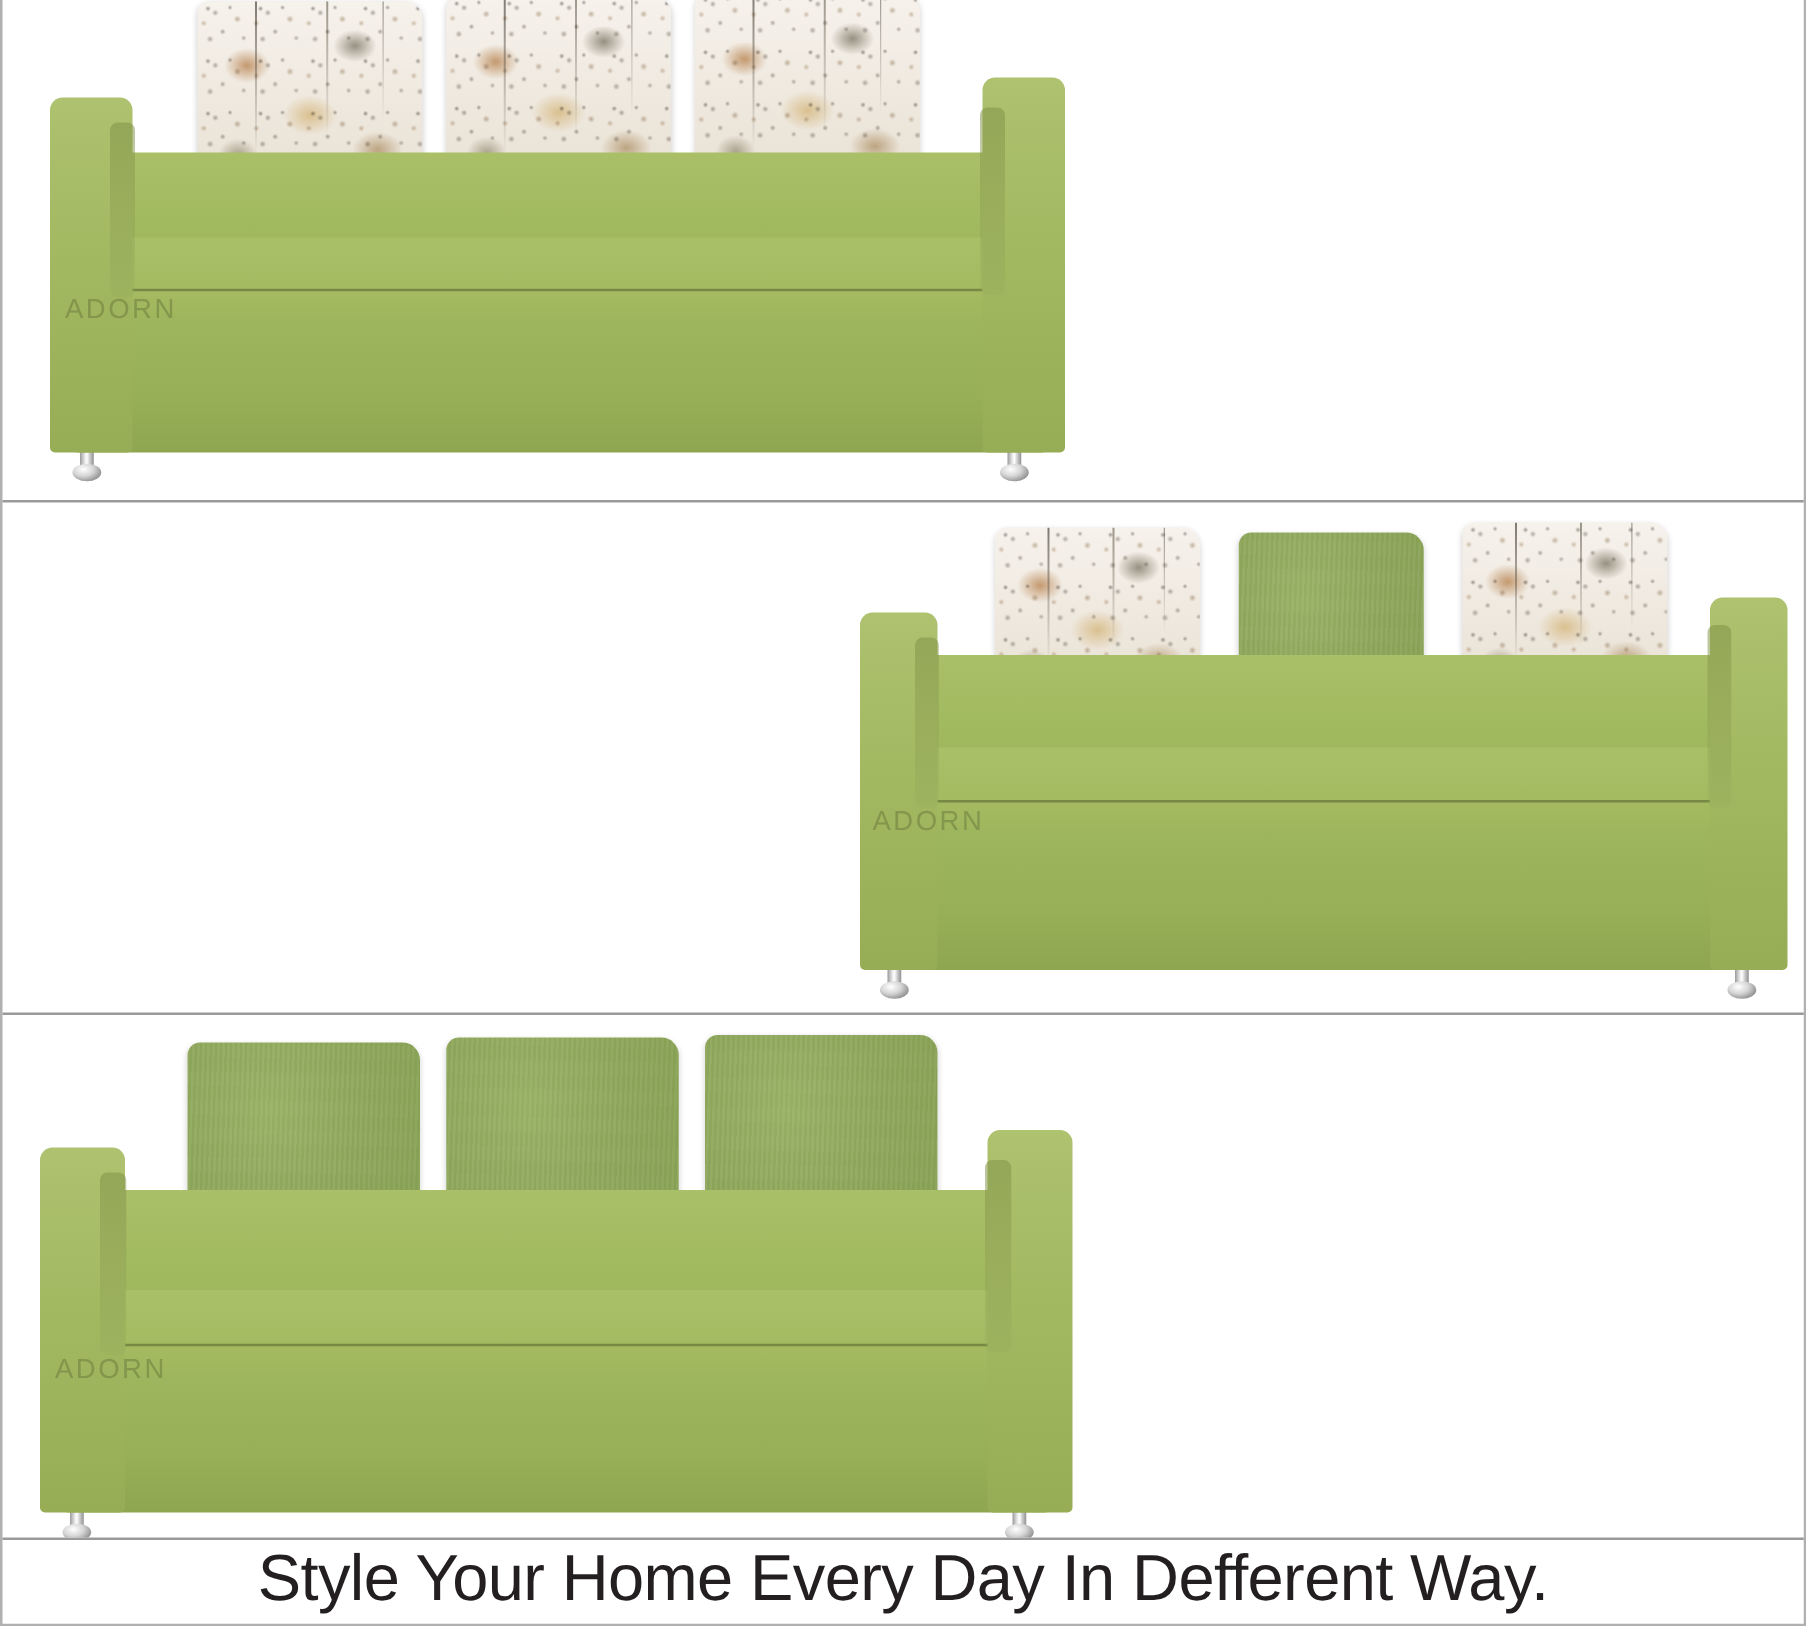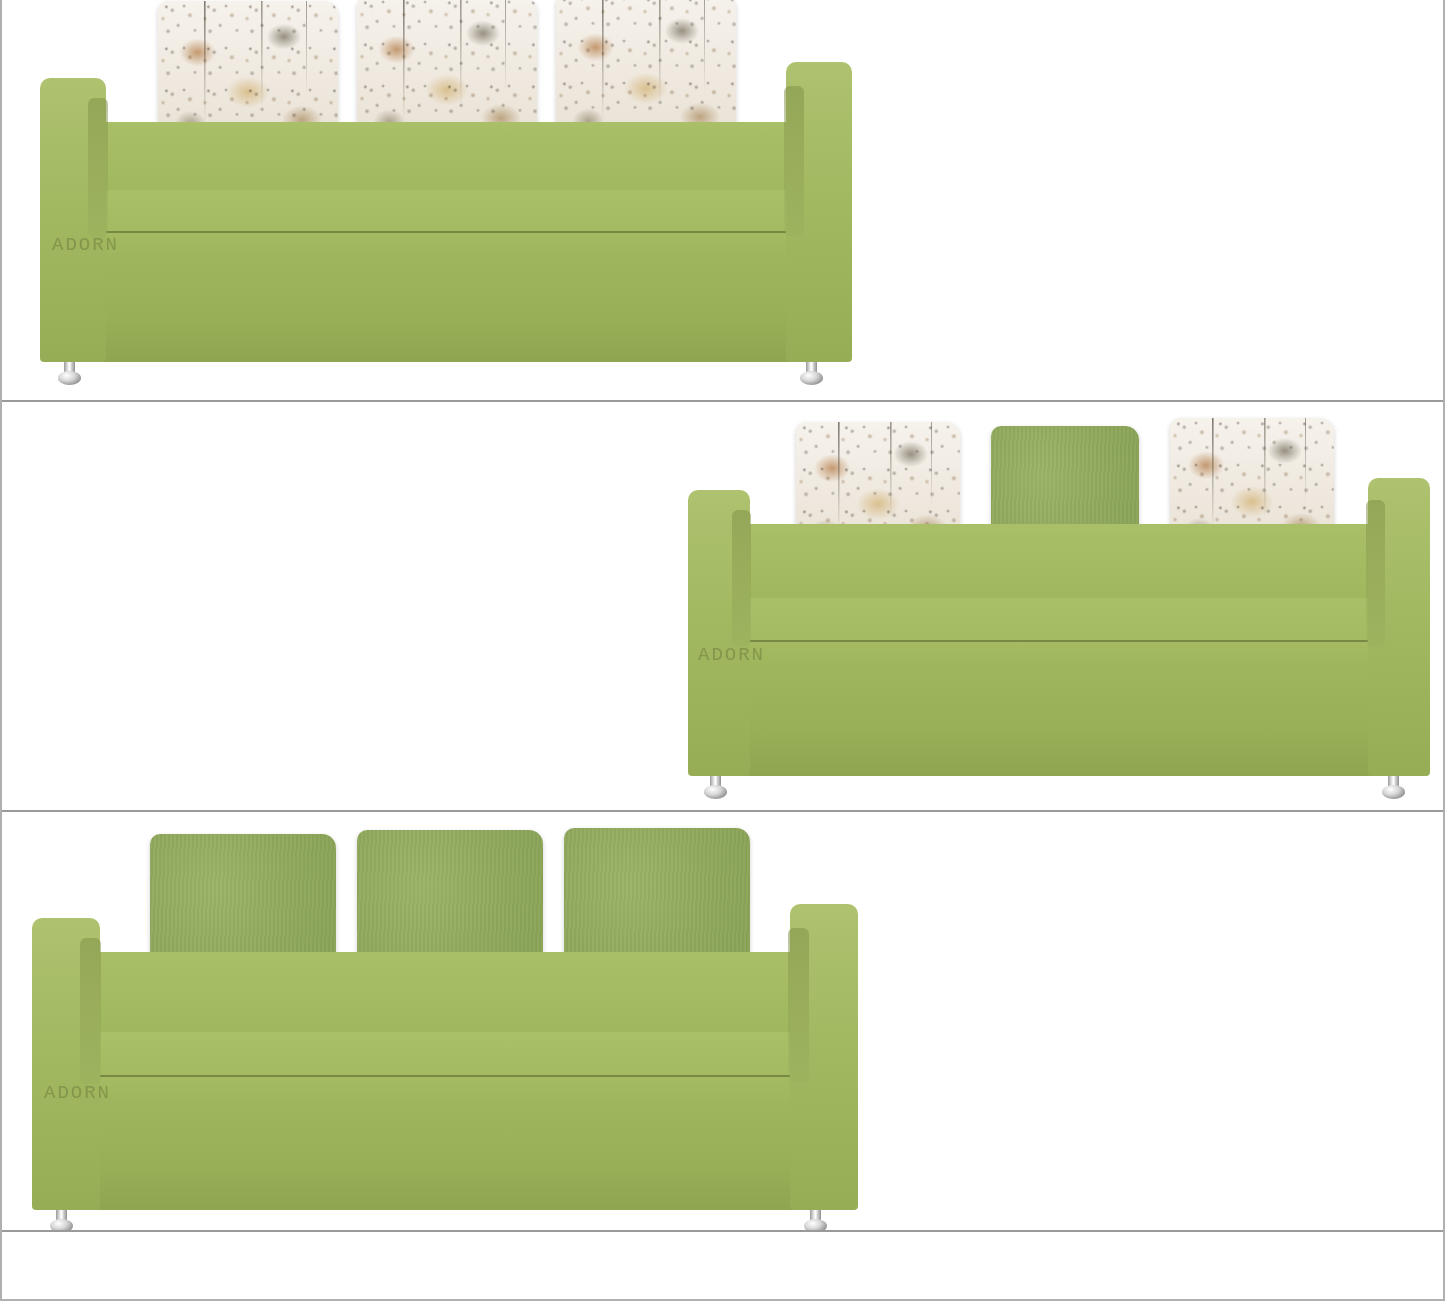--- a/index.html
+++ b/index.html
@@ -205,22 +205,22 @@
     position: absolute;
     left: -6px; bottom: -7px;
     width: 23px; height: 14px;
     border-radius: 50%;
     background: radial-gradient(ellipse at 38% 32%, #ffffff 0%, #d6d6d6 40%, #8d8d8d 78%, #6e6e6e 100%);
   }
   .watermark {
     position: absolute;
     z-index: 6;
     color: rgba(108,124,62,.55);
-    font-family: Liberation Mono, monospace;
-    font-size: 19px;
+    font-family: Liberation Sans, sans-serif;
+    font-size: 22px;
     letter-spacing: 2px;
     pointer-events: none;
     user-select: none;
   }
 </style>
 </head>
 <body>
 
 <div id="page">
 
@@ -316,14 +316,15 @@
         <div class="leg" style="left:24px; top:380px; height:26px;"></div>
         <div class="leg" style="left:778px; top:380px; height:26px;"></div>
 
         <div class="watermark" style="left:12px; top:262px;">ADORN</div>
       </div>
     </div>
 
   </div>
   <div class="panel-divider" id="divider-3"></div>
 
+  <div id="tagline">Style Your Home Every Day In Defferent Way.</div>
 
 </div>
 
 </body></html>

